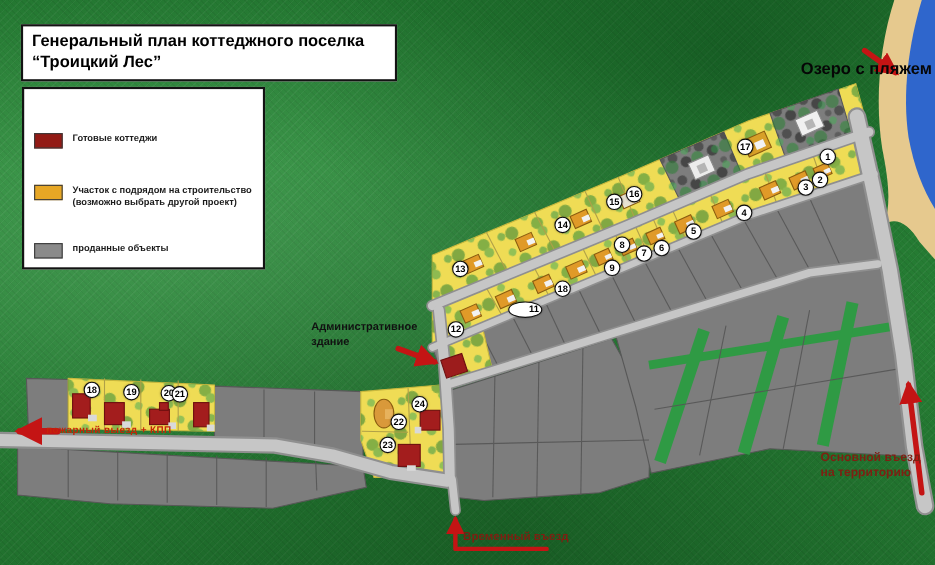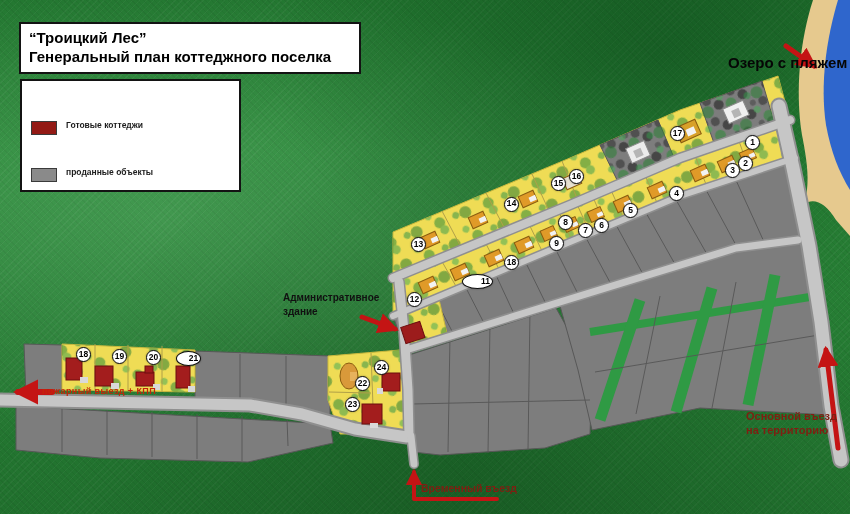--- a/index.html
+++ b/index.html
@@ -303,28 +303,35 @@
     <g stroke="#c41414" fill="none" stroke-linecap="round" stroke-linejoin="round">
       <path d="M786,46 L814,66" stroke-width="5" marker-end="url(#ah)"></path>
       <path d="M362,317 L395,329" stroke-width="5" marker-end="url(#ah)"></path>
       <path d="M52,392 L18,392" stroke-width="6" marker-end="url(#ah)"></path>
       <path d="M497,499 L414,499 L414,472" stroke-width="4" marker-end="url(#ah)"></path>
       <path d="M838,448 L826,350" stroke-width="5" marker-end="url(#ah)"></path>
     </g>
   </svg>
 
   <div class="title-box">
+    <div>Генеральный план коттеджного поселка</div>
     <div>“Троицкий Лес”</div>
-    <div>Генеральный план коттеджного поселка</div>
   </div>
 
   <div class="legend-box">
     <div class="legend-row">
       <span class="legend-swatch" style="background-color: rgb(147, 26, 21);"></span>
       <span class="legend-text">Готовые коттеджи</span>
+    </div>
+    <div class="legend-row">
+      <span class="legend-swatch" style="background-color: rgb(231, 167, 37);"></span>
+      <span class="legend-text">
+        <span>Участок с подрядом на строительство</span><br>
+        <span>(возможно выбрать другой проект)</span>
+      </span>
     </div>
     <div class="legend-row">
       <span class="legend-swatch" style="background-color: rgb(138, 138, 138);"></span>
       <span class="legend-text">проданные объекты</span>
     </div>
   </div>
 
   <div class="map-label lake-label">Озеро с пляжем</div>
   <div class="map-label admin-label">
     <span>Административное</span><br>
@@ -344,26 +351,26 @@
       <div class="plot-marker" style="left: 677px; top: 194px;">4</div>
       <div class="plot-marker" style="left: 631px; top: 211px;">5</div>
       <div class="plot-marker" style="left: 602px; top: 226px;">6</div>
       <div class="plot-marker" style="left: 586px; top: 231px;">7</div>
       <div class="plot-marker" style="left: 566px; top: 223px;">8</div>
       <div class="plot-marker" style="left: 557px; top: 244px;">9</div>
       <div class="plot-marker" style="left: 512px; top: 263px;">18</div>
       <div class="plot-marker" style="left: 470px; top: 282px; padding-left: 16px;">11</div>
       <div class="plot-marker" style="left: 415px; top: 300px;">12</div>
       <div class="plot-marker" style="left: 419px; top: 245px;">13</div>
-      <div class="plot-marker" style="left: 512px; top: 205px; font-family: Liberation Mono, monospace;">14</div>
+      <div class="plot-marker" style="left: 512px; top: 205px;">14</div>
       <div class="plot-marker" style="left: 559px; top: 184px;">15</div>
       <div class="plot-marker" style="left: 577px; top: 177px;">16</div>
       <div class="plot-marker" style="left: 678px; top: 134px;">17</div>
       <div class="plot-marker" style="left: 84px; top: 355px;">18</div>
       <div class="plot-marker" style="left: 120px; top: 357px;">19</div>
       <div class="plot-marker" style="left: 154px; top: 358px;">20</div>
-      <div class="plot-marker" style="left: 184px; top: 359px; padding-left: 10px;">21</div>
+      <div class="plot-marker" style="left: 164px; top: 359px;">21</div>
       <div class="plot-marker" style="left: 363px; top: 384px;">22</div>
       <div class="plot-marker" style="left: 353px; top: 405px;">23</div>
       <div class="plot-marker" style="left: 382px; top: 368px;">24</div>
     </div>
 
 </div>
 
 </body></html>

